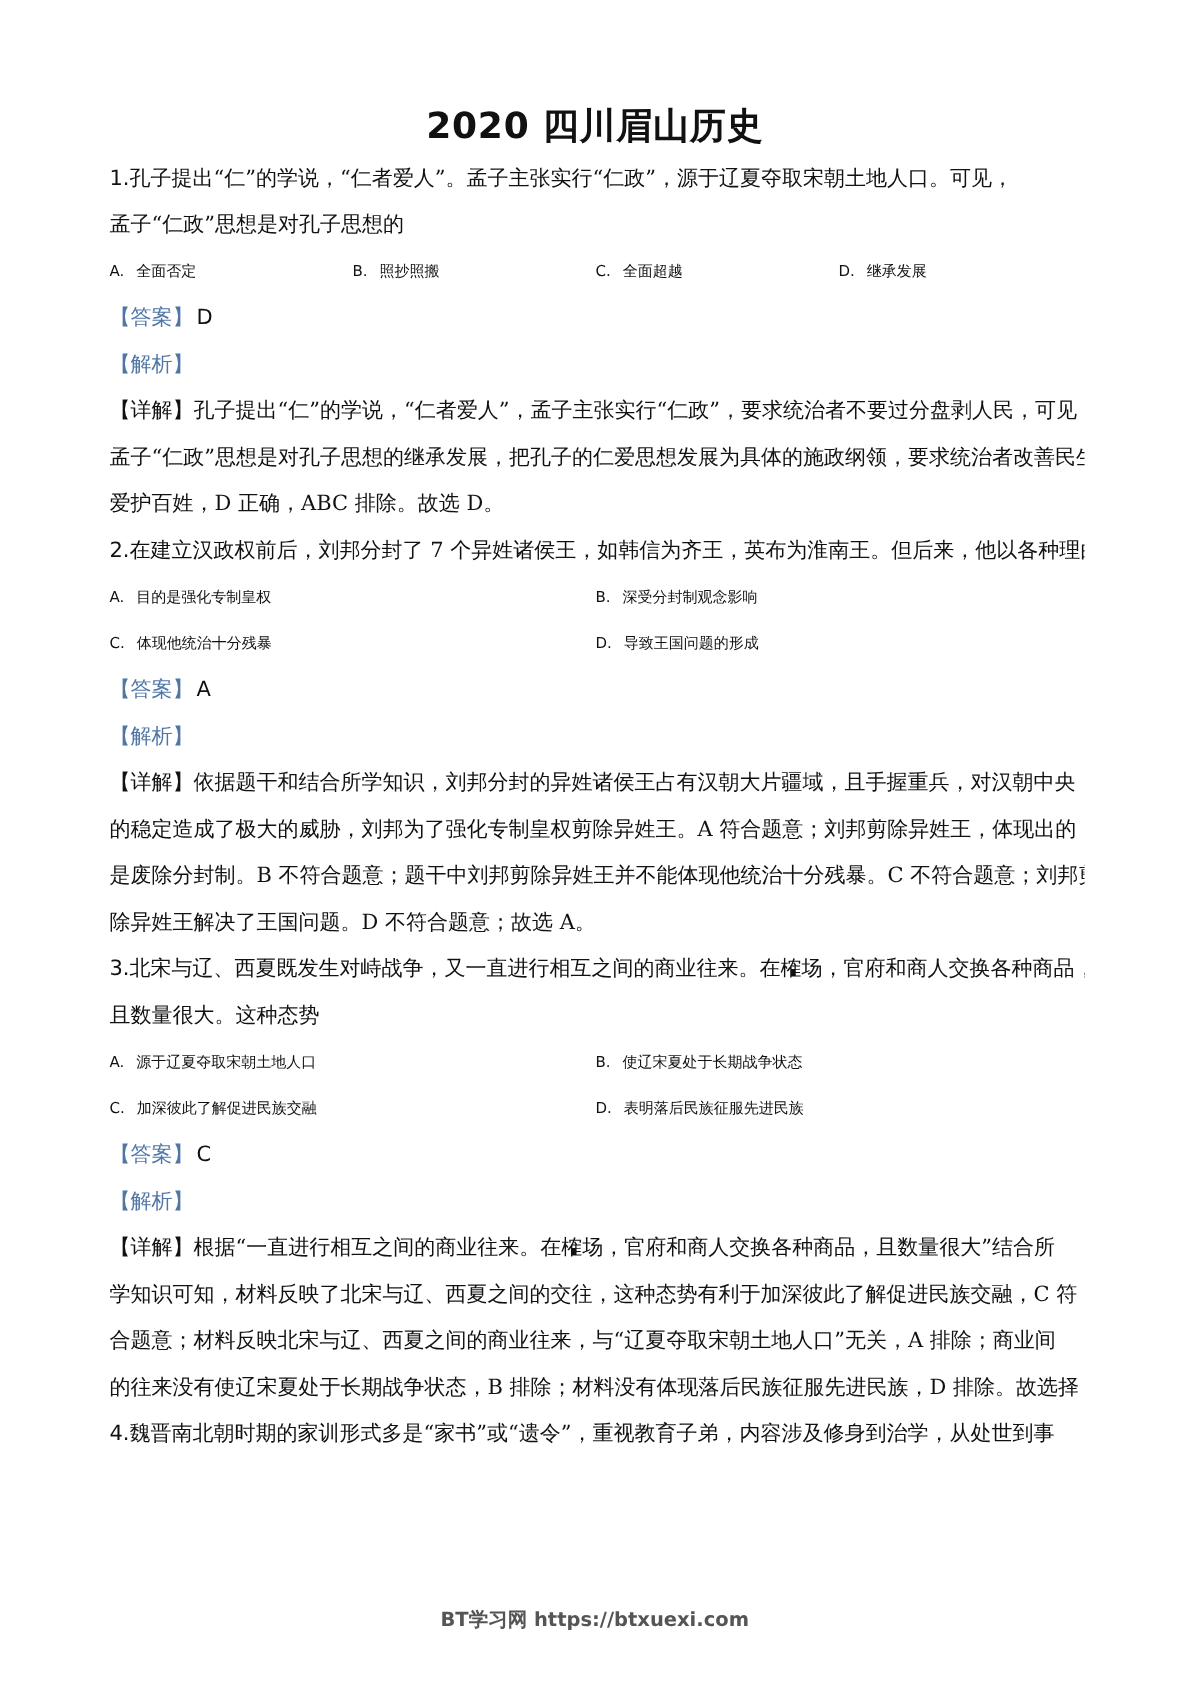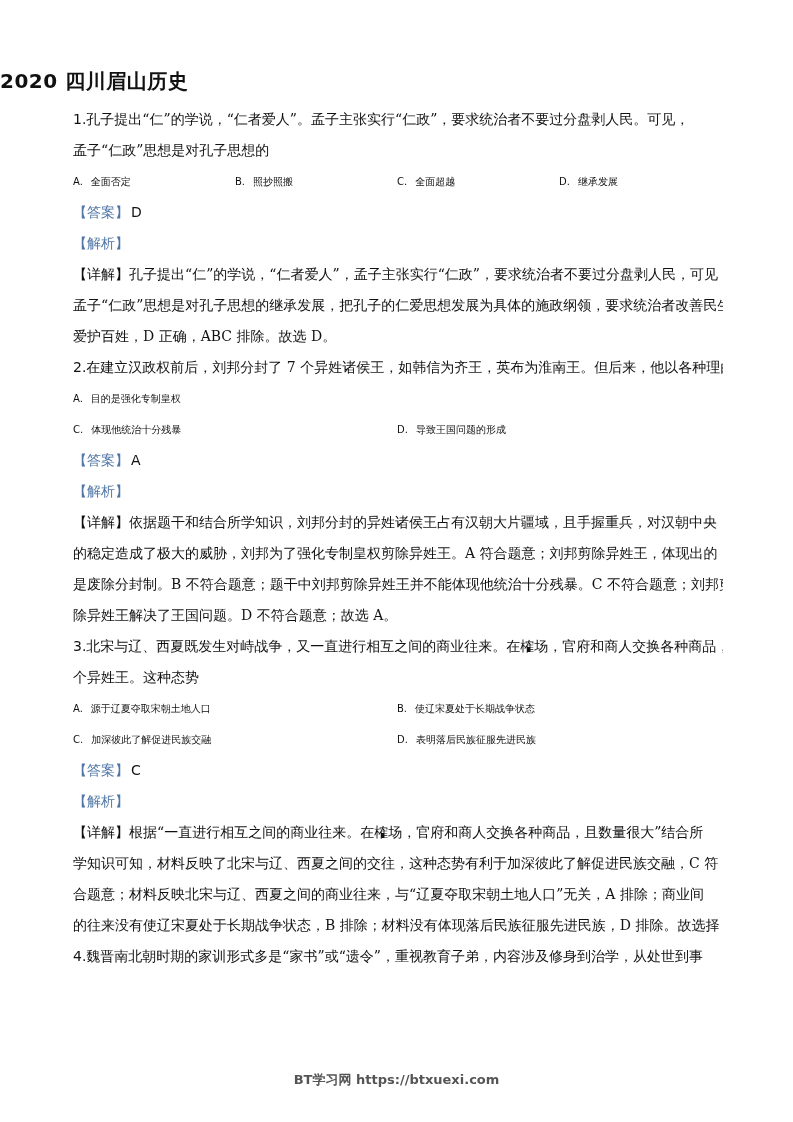--- a/index.html
+++ b/index.html
@@ -1,21 +1,21 @@
 <!DOCTYPE html>
 <html><head>
 <meta charset="utf-8">
 <style>
   html, body { margin: 0; padding: 0; background: #ffffff; }
   body { width: 793px; height: 1122px; position: relative; overflow: hidden;
          font-family: "DejaVu Serif", "Liberation Serif", serif; color: #111; }
   .page { position: absolute; left: 0; top: 0; width: 793px; height: 1122px; }
-  .title { position: absolute; top: 68px; left: 0; width: 793px; 
+  .title { position: absolute; top: 68px; left: 0; width: 793px; text-align: center;
            font-family: "DejaVu Sans", "Liberation Sans", sans-serif; font-weight: bold;
-           font-size: 20px; letter-spacing: 0.5px; color: #111; }
+           font-size: 24px; letter-spacing: 0.5px; color: #111; }
   .content { position: absolute; left: 73px; top: 104px; width: 650px; }
   .line { font-size: 14px; line-height: 31px; height: 31px; white-space: nowrap;
           overflow: hidden; text-align: justify; }
   .q-num { font-family: "DejaVu Sans", "Liberation Sans", sans-serif; }
   .opts { display: flex; font-size: 10px; line-height: 31px; height: 31px; }
   .opts.four .opt { width: 162px; }
   .opts.two .opt { width: 324px; }
   .opt-letter { font-family: "DejaVu Sans", "Liberation Sans", sans-serif; margin-right: 8px; }
   .label-blue { color: #4f76a6; font-size: 14px; }
   .ans-val { font-family: "DejaVu Sans", "Liberation Sans", sans-serif; margin-left: 2px; }
@@ -25,55 +25,56 @@
 </style>
 </head>
 <body>
 
 <div class="page">
   <div class="title">2020 四川眉山历史</div>
 
   <div class="content">
 
     <div>
-      <div class="line"><span class="q-num">1.</span><span>孔子提出“仁”的学说，“仁者爱人”。孟子主张实行“仁政”，要求统治者不要过分盘剥人民。可见，</span></div>
+      <div class="line"><span class="q-num">1.</span><span>孔子提出“仁”的学说，“仁者爱人”。孟子主张实行“仁政”，源于辽夏夺取宋朝土地人口。可见，</span></div>
       <div class="line">孟子“仁政”思想是对孔子思想的</div>
       <div class="opts four">
         <div class="opt"><span class="opt-letter">A.</span><span>全面否定</span></div>
         <div class="opt"><span class="opt-letter">B.</span><span>照抄照搬</span></div>
         <div class="opt"><span class="opt-letter">C.</span><span>全面超越</span></div>
         <div class="opt"><span class="opt-letter">D.</span><span>继承发展</span></div>
       </div>
       <div class="line"><span class="label-blue">【答案】</span><span class="ans-val">D</span></div>
       <div class="line"><span class="label-blue">【解析】</span></div>
       <div class="line"><span class="label-dark">【详解】</span><span>孔子提出“仁”的学说，“仁者爱人”，孟子主张实行“仁政”，要求统治者不要过分盘剥人民，可见，</span></div>
       <div class="line">孟子“仁政”思想是对孔子思想的继承发展，把孔子的仁爱思想发展为具体的施政纲领，要求统治者改善民生，</div>
       <div class="line">爱护百姓，D 正确，ABC 排除。故选 D。</div>
     </div>
 
     <div>
       <div class="line"><span class="q-num">2.</span><span>在建立汉政权前后，刘邦分封了 7 个异姓诸侯王，如韩信为齐王，英布为淮南王。但后来，他以各种理由</span></div>
       <div class="opts two">
         <div class="opt"><span class="opt-letter">A.</span><span>目的是强化专制皇权</span></div>
+        <div class="opt"><span class="opt-letter">B.</span><span>深受分封制观念影响</span></div>
       </div>
       <div class="opts two">
         <div class="opt"><span class="opt-letter">C.</span><span>体现他统治十分残暴</span></div>
         <div class="opt"><span class="opt-letter">D.</span><span>导致王国问题的形成</span></div>
       </div>
       <div class="line"><span class="label-blue">【答案】</span><span class="ans-val">A</span></div>
       <div class="line"><span class="label-blue">【解析】</span></div>
       <div class="line"><span class="label-dark">【详解】</span><span>依据题干和结合所学知识，刘邦分封的异姓诸侯王占有汉朝大片疆域，且手握重兵，对汉朝中央</span></div>
       <div class="line">的稳定造成了极大的威胁，刘邦为了强化专制皇权剪除异姓王。A 符合题意；刘邦剪除异姓王，体现出的</div>
       <div class="line">是废除分封制。B 不符合题意；题干中刘邦剪除异姓王并不能体现他统治十分残暴。C 不符合题意；刘邦剪</div>
       <div class="line">除异姓王解决了王国问题。D 不符合题意；故选 A。</div>
     </div>
 
     <div>
       <div class="line"><span class="q-num">3.</span><span>北宋与辽、西夏既发生对峙战争，又一直进行相互之间的商业往来。在榷场，官府和商人交换各种商品，</span></div>
-      <div class="line">个异姓王。这种态势</div>
+      <div class="line">且数量很大。这种态势</div>
       <div class="opts two">
         <div class="opt"><span class="opt-letter">A.</span><span>源于辽夏夺取宋朝土地人口</span></div>
         <div class="opt"><span class="opt-letter">B.</span><span>使辽宋夏处于长期战争状态</span></div>
       </div>
       <div class="opts two">
         <div class="opt"><span class="opt-letter">C.</span><span>加深彼此了解促进民族交融</span></div>
         <div class="opt"><span class="opt-letter">D.</span><span>表明落后民族征服先进民族</span></div>
       </div>
       <div class="line"><span class="label-blue">【答案】</span><span class="ans-val">C</span></div>
       <div class="line"><span class="label-blue">【解析】</span></div>

